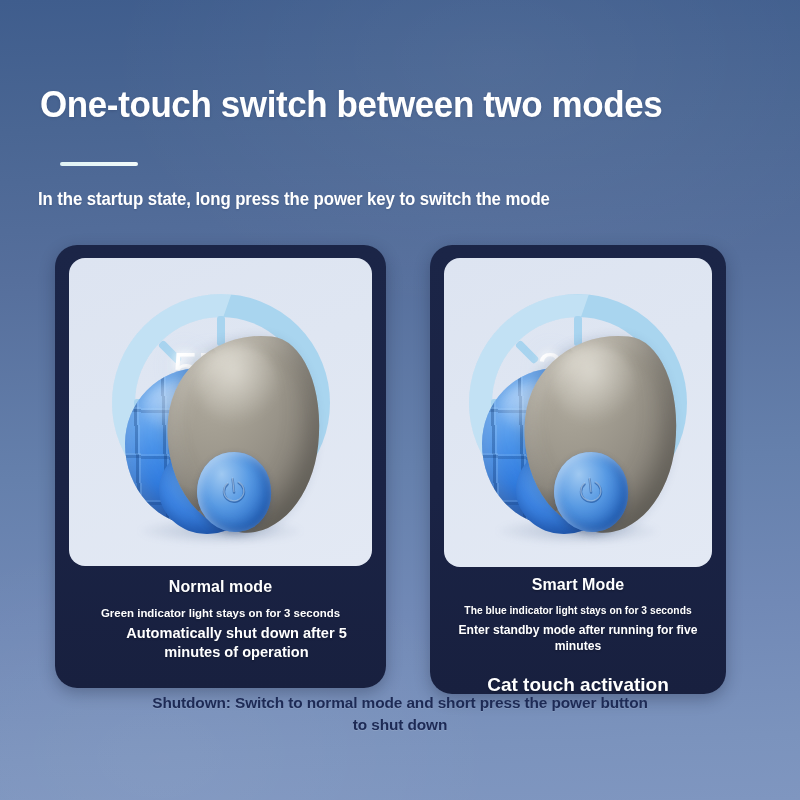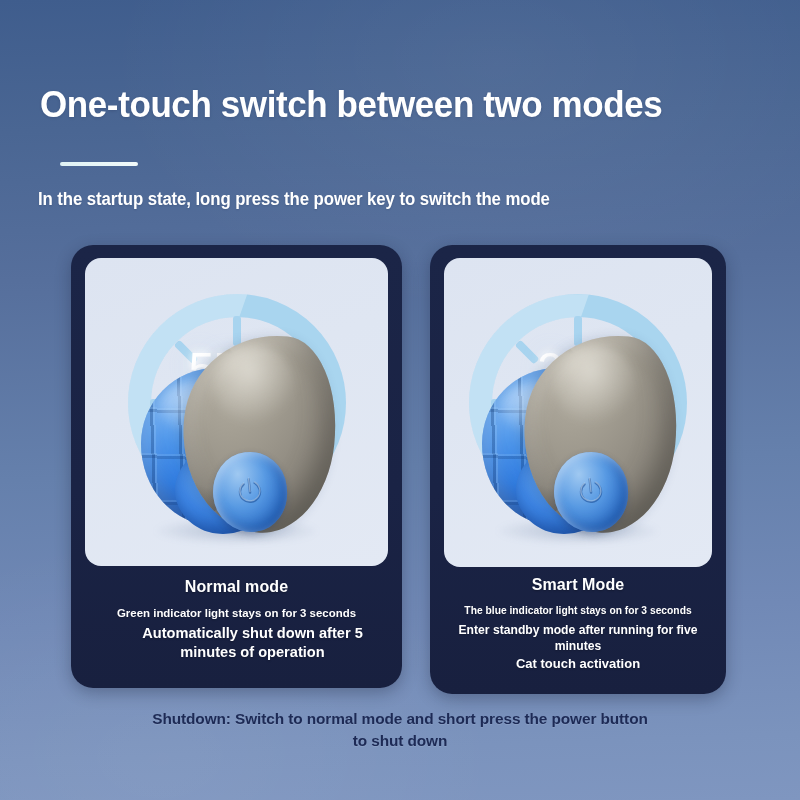--- a/index.html
+++ b/index.html
@@ -77,21 +77,21 @@
 
   
   .card {
     position: absolute;
     background: linear-gradient(180deg, #1b2547 0%, #1a2345 55%, #18203f 100%);
     border-radius: 22px;
     box-shadow: 0 5px 16px rgba(16,24,48,0.30);
     overflow: hidden;
   }
 
-  .card.left  { left: 71px;  top: 245px; width: 331px; height: 443px; }
+  .card.left  { left: 55px;  top: 245px; width: 331px; height: 443px; }
   .card.right { left: 430px; top: 245px; width: 296px; height: 449px; }
 
   .photo {
     position: absolute;
     left: 14px;
     top: 13px;
     right: 14px;
     height: 308px;
     border-radius: 16px;
     background: linear-gradient(160deg, #dde4f1 0%, #dfe6f2 40%, #e3e9f4 100%);
@@ -347,37 +347,36 @@
     text-shadow: 0 1px 2px rgba(0,0,0,0.25);
   }
 
   
   .card.left  .lineitem.l0 { font-size: 11.8px; transform: scaleX(0.97); }
   .card.left  .lineitem.l1 { font-size: 14.6px; margin-top: 3px; margin-left: 32px; }
 
   
   .card.right .lineitem.l0 { font-size: 10.6px; transform: scaleX(0.97); }
   .card.right .lineitem.l1 { font-size: 12.6px; margin-top: 4px; transform: scaleX(0.965); }
-  .card.right .lineitem.l2 { font-size: 13px; margin-top: 2px; }
+  .card.right .lineitem.l2 { font-size: 19px; margin-top: 19px; }
 
   
   .shutdown-note {
     position: absolute;
     left: 0;
     right: 0;
     top: 692px;
     text-align: center;
     color: #1d2a55;
     font-size: 15.4px;
     font-weight: 700;
     line-height: 22px;
     letter-spacing: -0.1px;
     padding: 0 150px;
     text-shadow: 0 1px 0 rgba(255,255,255,0.10);
-    margin-top: 16px;
   }
 </style>
 </head>
 <body>
 
 <div class="bg-sheen"></div>
 
 <h1 class="headline">One-touch switch between two modes</h1>
 <div class="accent-rule"></div>
 <p class="subhead">In the startup state, long press the power key to switch the mode</p>

